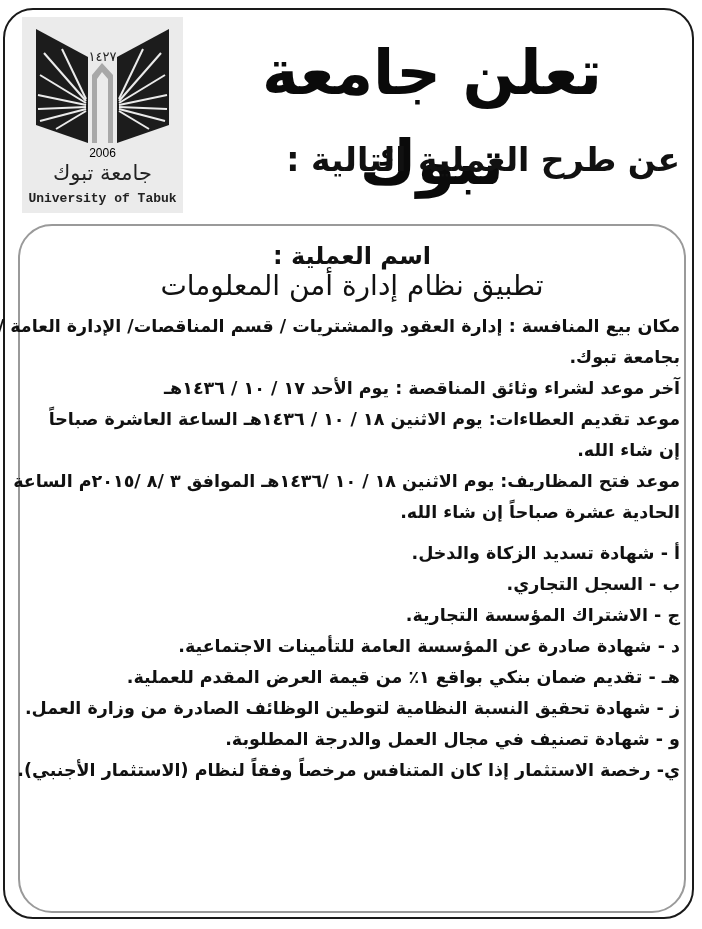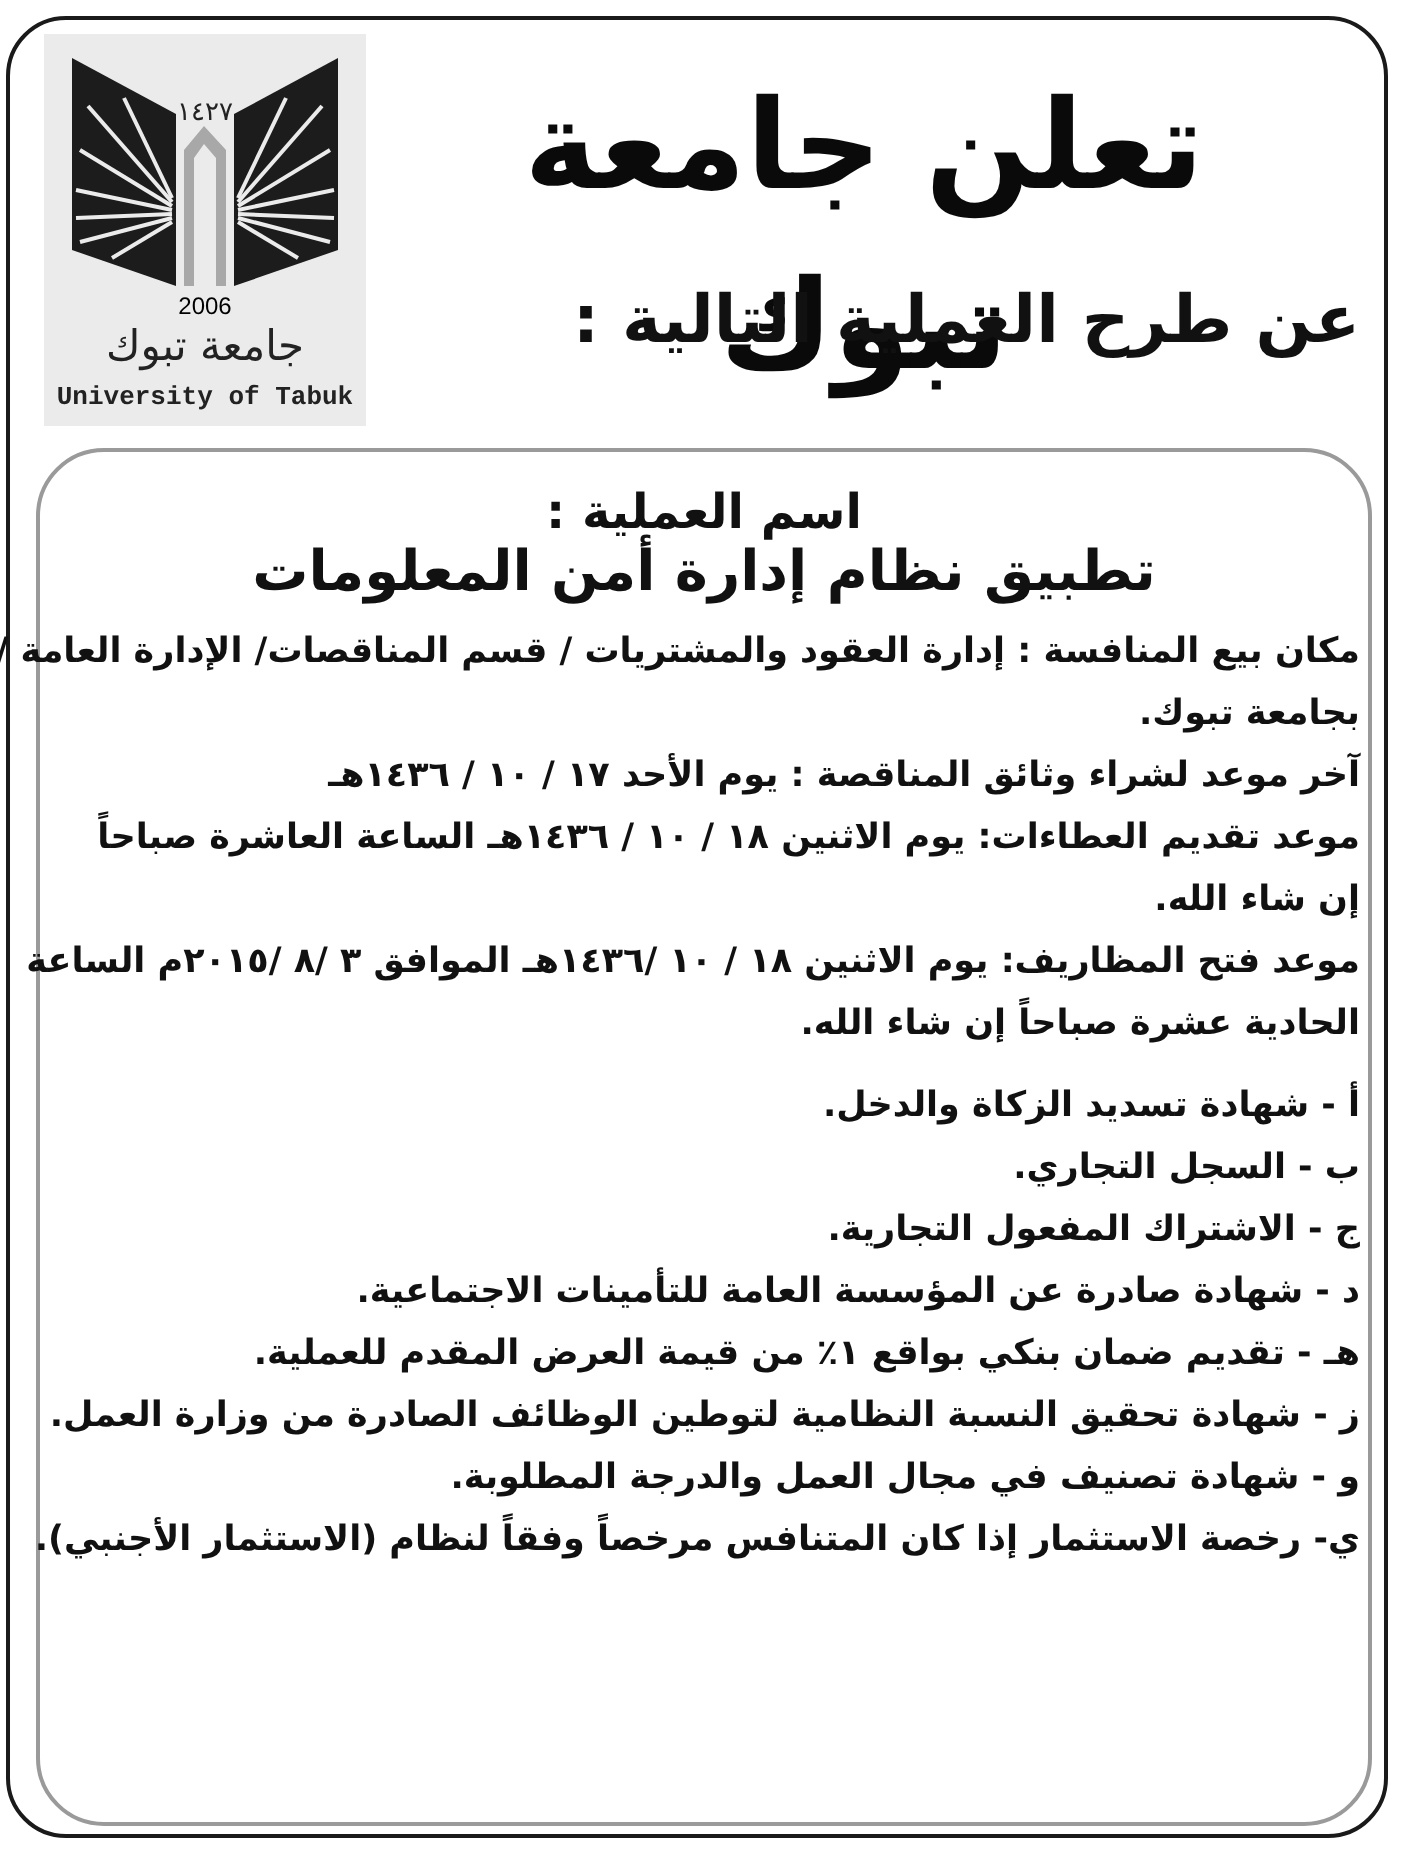--- a/index.html
+++ b/index.html
@@ -21,21 +21,21 @@
   .title { position: absolute; right: 30px; top: 28px; width: 480px; text-align: center;
            direction: rtl; font-size: 62px; font-weight: bold; color: #0a0a0a;
            font-family: "DejaVu Sans", sans-serif; letter-spacing: -1px; line-height: 90px; }
   .subtitle { position: absolute; left: 200px; width: 480px; top: 136px; text-align: right;
               direction: rtl; font-size: 33px; font-weight: bold; color: #111; line-height: 48px; }
   .inner { position: absolute; left: 18px; top: 224px; width: 668px; height: 689px;
            border: 2px solid #9a9a9a; border-radius: 34px; box-sizing: border-box; }
   .op-label { position: absolute; left: 18px; width: 668px; top: 239px; text-align: center;
               direction: rtl; font-size: 24px; font-weight: bold; line-height: 34px; }
   .op-name { position: absolute; left: 18px; width: 668px; top: 266px; text-align: center;
-             direction: rtl; font-size: 28px; font-weight: bold; line-height: 40px; }
+             direction: rtl; font-size: 28px; font-weight: normal; line-height: 40px; }
   .body { position: absolute; left: 32px; width: 648px; top: 311px; direction: rtl;
           text-align: right; font-size: 17.5px; font-weight: bold; color: #111; }
   .line { display: block; line-height: 31px; white-space: nowrap; }
   .gap { height: 10px; }
 </style>
 </head>
 <body>
 
 <div class="outer"></div>
 
@@ -83,19 +83,19 @@
   <span class="line">مكان بيع المنافسة : إدارة العقود والمشتريات / قسم المناقصات/ الإدارة العامة /</span>
   <span class="line">بجامعة تبوك.</span>
   <span class="line">آخر موعد لشراء وثائق المناقصة : يوم الأحد ١٧ / ١٠ / ١٤٣٦هـ</span>
   <span class="line">موعد تقديم العطاءات: يوم الاثنين ١٨ / ١٠ / ١٤٣٦هـ الساعة العاشرة صباحاً</span>
   <span class="line">إن شاء الله.</span>
   <span class="line">موعد فتح المظاريف: يوم الاثنين ١٨ / ١٠ /١٤٣٦هـ الموافق ٣ /٨ /٢٠١٥م الساعة</span>
   <span class="line">الحادية عشرة صباحاً إن شاء الله.</span>
   <div class="gap"></div>
   <span class="line">أ - شهادة تسديد الزكاة والدخل.</span>
   <span class="line">ب - السجل التجاري.</span>
-  <span class="line">ج - الاشتراك المفعول التجارية.</span>
+  <span class="line">ج - الاشتراك المؤسسة التجارية.</span>
   <span class="line">د - شهادة صادرة عن المؤسسة العامة للتأمينات الاجتماعية.</span>
   <span class="line">هـ - تقديم ضمان بنكي بواقع ١٪ من قيمة العرض المقدم للعملية.</span>
   <span class="line">ز - شهادة تحقيق النسبة النظامية لتوطين الوظائف الصادرة من وزارة العمل.</span>
   <span class="line">و - شهادة تصنيف في مجال العمل والدرجة المطلوبة.</span>
   <span class="line">ي- رخصة الاستثمار إذا كان المتنافس مرخصاً وفقاً لنظام (الاستثمار الأجنبي).</span>
 </div>
 
 </body></html>

